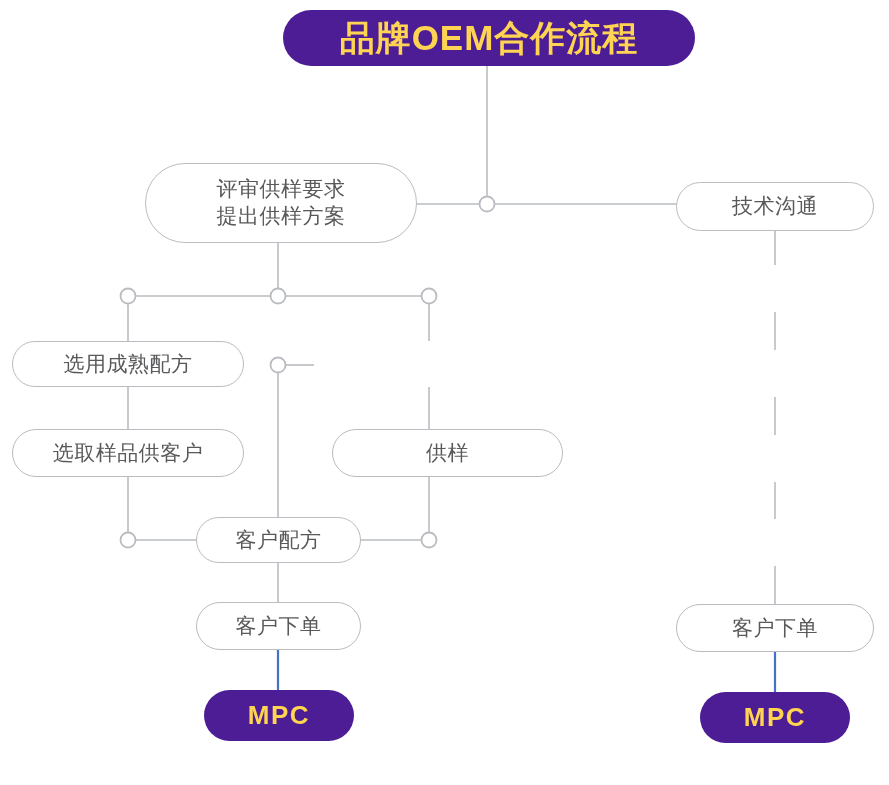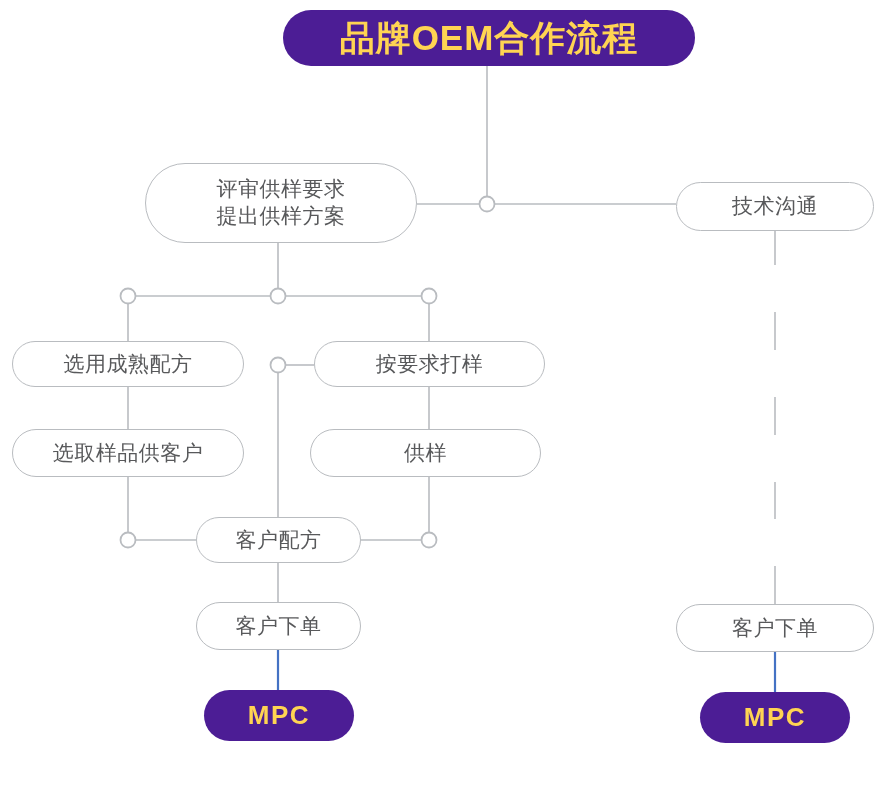--- a/index.html
+++ b/index.html
@@ -134,23 +134,22 @@
 
   <div class="node" style="left:12px; top:341px; width:232px; height:46px;">选用成熟配方</div>
 
   <div class="node" style="left:145px; top:163px; width:272px; height:80px;">
     <span class="line1">评审供样要求</span>
     <span class="line2">提出供样方案</span>
   </div>
 
   <div class="node" style="left:12px; top:429px; width:232px; height:48px;">选取样品供客户</div>
 
-  <div class="node" style="left:314px; top:341px; width:231px; height:46px;">按要求打样</div>
 
-  <div class="node" style="left:310px; top:429px; width:231px; height:48px;">供样</div>
+  <div class="node" style="left:332px; top:429px; width:231px; height:48px;">供样</div>
 
   <div class="node" style="left:196px; top:517px; width:165px; height:46px;">客户配方</div>
 
   <div class="node" style="left:196px; top:602px; width:165px; height:48px;">客户下单</div>
 
   <div class="redpill mpc-badge" style="left:204px; top:690px; width:150px; height:51px;">MPC</div>
 
   <div class="node" style="left:676px; top:182px; width:198px; height:49px;">技术沟通</div>
 
 

